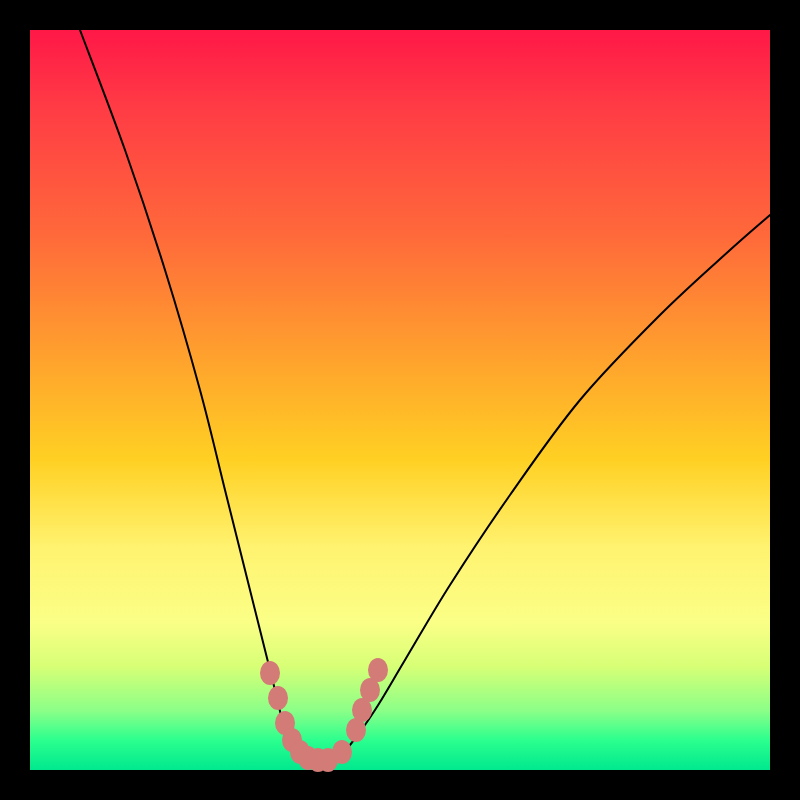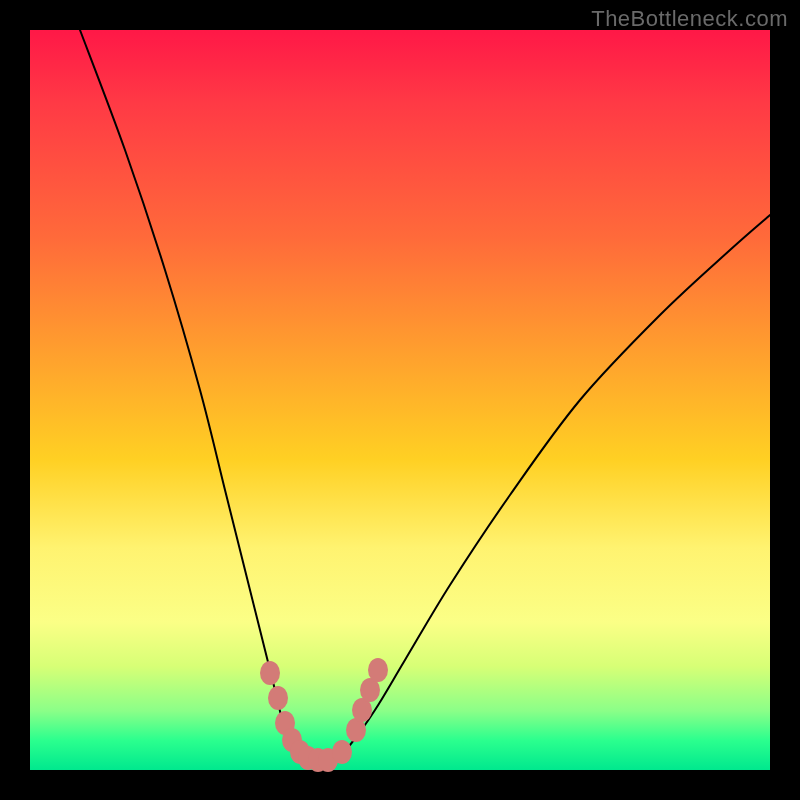--- a/index.html
+++ b/index.html
@@ -66,21 +66,20 @@
   }
   .marker {
     fill: #d37b77;
   }
 </style>
 </head>
 <body>
 
 <div class="frame">
 
-  <div class="watermark">TheBottleneck.com</div>
 
   <div class="plot-area">
     <svg class="curve-layer" viewBox="0 0 740 740" preserveAspectRatio="none">
       <path id="left-arm" class="curve" d="M 50 0 C 57.5 20, 80.83333333333333 80, 95 120 C 109.16666666666667 160, 122.5 200, 135 240 C 147.5 280, 160 323.3333333333333, 170 360 C 180 396.6666666666667, 187.5 430, 195 460 C 202.5 490, 209.16666666666666 516.6666666666666, 215 540 C 220.83333333333334 563.3333333333334, 225 580, 230 600 C 235 620, 240.83333333333334 643.3333333333334, 245 660 C 249.16666666666666 676.6666666666666, 251.66666666666666 690, 255 700 C 258.3333333333333 710, 261.6666666666667 714.1666666666666, 265 720 C 268.3333333333333 725.8333333333334, 273.3333333333333 732.5, 275 735"></path>
       <path id="right-arm" class="curve" d="M 300 735 C 303.3333333333333 731.6666666666666, 312.5 724.1666666666666, 320 715 C 327.5 705.8333333333334, 335.8333333333333 694.1666666666666, 345 680 C 354.1666666666667 665.8333333333334, 362.5 650.8333333333334, 375 630 C 387.5 609.1666666666666, 402.5 582.5, 420 555 C 437.5 527.5, 458.3333333333333 495.8333333333333, 480 465 C 501.6666666666667 434.1666666666667, 525 400, 550 370 C 575 340, 605 310, 630 285 C 655 260, 681.6666666666666 236.66666666666666, 700 220 C 718.3333333333334 203.33333333333334, 733.3333333333334 190.83333333333334, 740 185"></path>
       <g id="markers">
           <ellipse cx="240" cy="643" rx="10" ry="12" class="marker"></ellipse>
           <ellipse cx="248" cy="668" rx="10" ry="12" class="marker"></ellipse>
           <ellipse cx="255" cy="693" rx="10" ry="12" class="marker"></ellipse>
           <ellipse cx="262" cy="710" rx="10" ry="12" class="marker"></ellipse>

